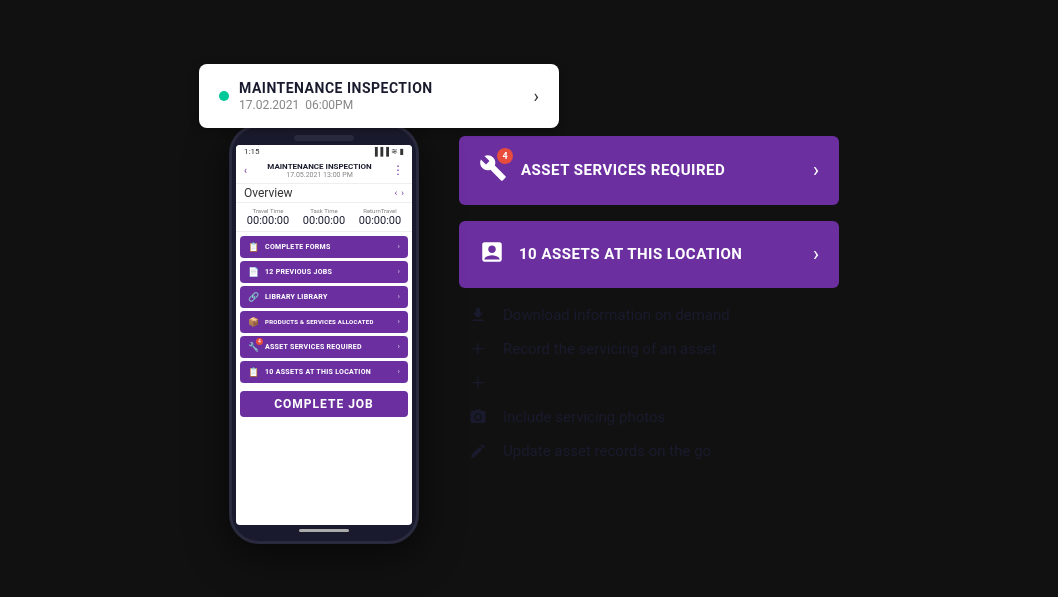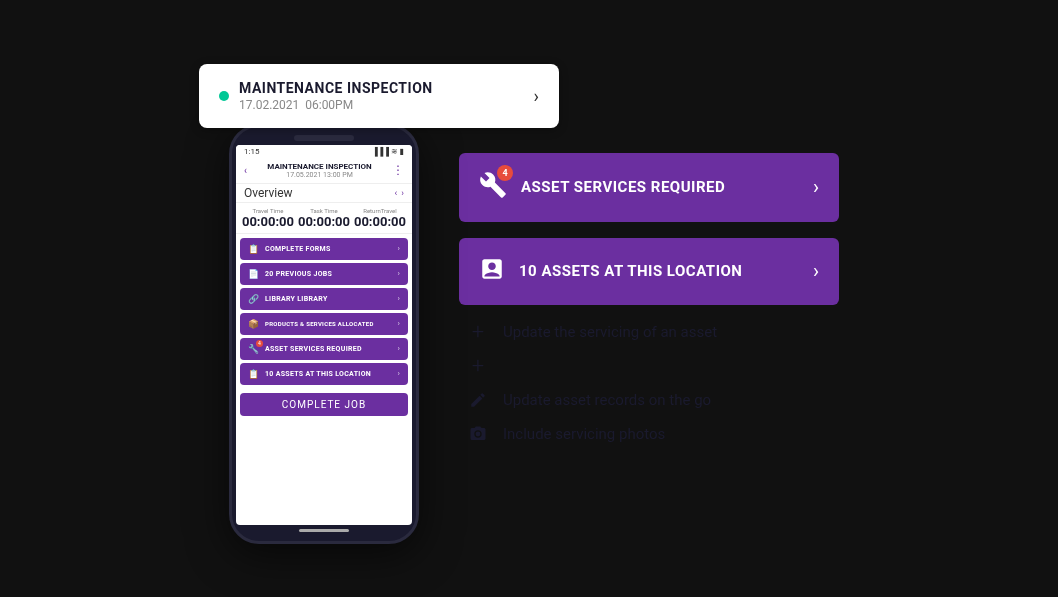--- a/index.html
+++ b/index.html
@@ -190,22 +190,22 @@
     .time-item {
       text-align: center;
     }
 
     .time-label {
       font-size: 6px;
       color: #888;
     }
 
     .time-value {
-      font-size: 13px;
-      font-weight: 700;
+      font-size: 11px;
+      font-weight: 400;
       color: #1a1a2e;
     }
 
     
     .phone-menu {
       padding: 4px 4px;
       display: flex;
       flex-direction: column;
       gap: 3px;
     }
@@ -263,22 +263,22 @@
       color: rgba(255,255,255,0.7);
       font-size: 8px;
     }
 
     .phone-complete-btn {
       background: #6b2fa0;
       margin: 4px 4px;
       border-radius: 4px;
       padding: 6px;
       text-align: center;
-      font-size: 10px;
-      font-weight: 400;
+      font-size: 12px;
+      font-weight: 700;
       color: #fff;
       letter-spacing: 1px;
     }
 
     
     .phone-home-bar {
       width: 50px;
       height: 3px;
       background: #aaa;
       border-radius: 2px;
@@ -440,21 +440,21 @@
             <div class="phone-menu-item">
               <div class="phone-menu-item-left">
                 <div class="phone-menu-icon">📋</div>
                 <span class="phone-menu-text">COMPLETE FORMS</span>
               </div>
               <span class="phone-menu-arrow">›</span>
             </div>
             <div class="phone-menu-item">
               <div class="phone-menu-item-left">
                 <div class="phone-menu-icon">📄</div>
-                <span class="phone-menu-text">20 PREVIOUS JOBS</span>
+                <span class="phone-menu-text">12 PREVIOUS JOBS</span>
               </div>
               <span class="phone-menu-arrow">›</span>
             </div>
             <div class="phone-menu-item">
               <div class="phone-menu-item-left">
                 <div class="phone-menu-icon">🔗</div>
                 <span class="phone-menu-text">LIBRARY LIBRARY</span>
               </div>
               <span class="phone-menu-arrow">›</span>
             </div>
@@ -514,45 +514,53 @@
             <path d="M19 3H5c-1.1 0-2 .9-2 2v14c0 1.1.9 2 2 2h14c1.1 0 2-.9 2-2V5c0-1.1-.9-2-2-2zm-7 3c1.93 0 3.5 1.57 3.5 3.5S13.93 13 12 13s-3.5-1.57-3.5-3.5S10.07 6 12 6zm7 13H5v-.23c0-.62.28-1.2.76-1.58C7.47 15.82 9.64 15 12 15s4.53.82 6.24 2.19c.48.38.76.97.76 1.58V19z"></path>
           </svg>
         </div>
         <span class="cta-text">10 ASSETS AT THIS LOCATION</span>
       </div>
       <span class="cta-arrow">›</span>
     </div>
 
     <div class="feature-list">
 
-
-      <div class="feature-item">
-        <div class="feature-icon" style="font-size:22px; font-weight:300; color:#1a1a2e;">+</div>
-        <span class="feature-text">Update the servicing of an asset</span>
-      </div>
-
-      <div class="feature-item">
-        <div class="feature-icon" style="font-size:22px; font-weight:300; color:#1a1a2e;">+</div>
-      </div>
-
       <div class="feature-item">
         <div class="feature-icon">
           <svg width="18" height="18" viewBox="0 0 24 24" fill="#1a1a2e">
-            <path d="M3 17.25V21h3.75L17.81 9.94l-3.75-3.75L3 17.25zM20.71 7.04c.39-.39.39-1.02 0-1.41l-2.34-2.34a1 1 0 0 0-1.41 0l-1.83 1.83 3.75 3.75 1.83-1.83z"></path>
+            <path d="M19 9h-4V3H9v6H5l7 7 7-7zM5 18v2h14v-2H5z"></path>
           </svg>
         </div>
-        <span class="feature-text">Update asset records on the go</span>
+        <span class="feature-text">Download information on demand</span>
+      </div>
+
+      <div class="feature-item">
+        <div class="feature-icon" style="font-size:22px; font-weight:300; color:#1a1a2e;">+</div>
+        <span class="feature-text">Record the servicing of an asset</span>
+      </div>
+
+      <div class="feature-item">
+        <div class="feature-icon" style="font-size:22px; font-weight:300; color:#1a1a2e;">+</div>
       </div>
 
       <div class="feature-item">
         <div class="feature-icon">
           <svg width="18" height="18" viewBox="0 0 24 24" fill="#1a1a2e">
             <circle cx="12" cy="12" r="3.2"></circle>
             <path d="M9 2L7.17 4H4c-1.1 0-2 .9-2 2v12c0 1.1.9 2 2 2h16c1.1 0 2-.9 2-2V6c0-1.1-.9-2-2-2h-3.17L15 2H9zm3 15c-2.76 0-5-2.24-5-5s2.24-5 5-5 5 2.24 5 5-2.24 5-5 5z"></path>
           </svg>
         </div>
         <span class="feature-text">Include servicing photos</span>
       </div>
 
+      <div class="feature-item">
+        <div class="feature-icon">
+          <svg width="18" height="18" viewBox="0 0 24 24" fill="#1a1a2e">
+            <path d="M3 17.25V21h3.75L17.81 9.94l-3.75-3.75L3 17.25zM20.71 7.04c.39-.39.39-1.02 0-1.41l-2.34-2.34a1 1 0 0 0-1.41 0l-1.83 1.83 3.75 3.75 1.83-1.83z"></path>
+          </svg>
+        </div>
+        <span class="feature-text">Update asset records on the go</span>
+      </div>
+
     </div>
   </div>
 
 </div>
 
 </body></html>

